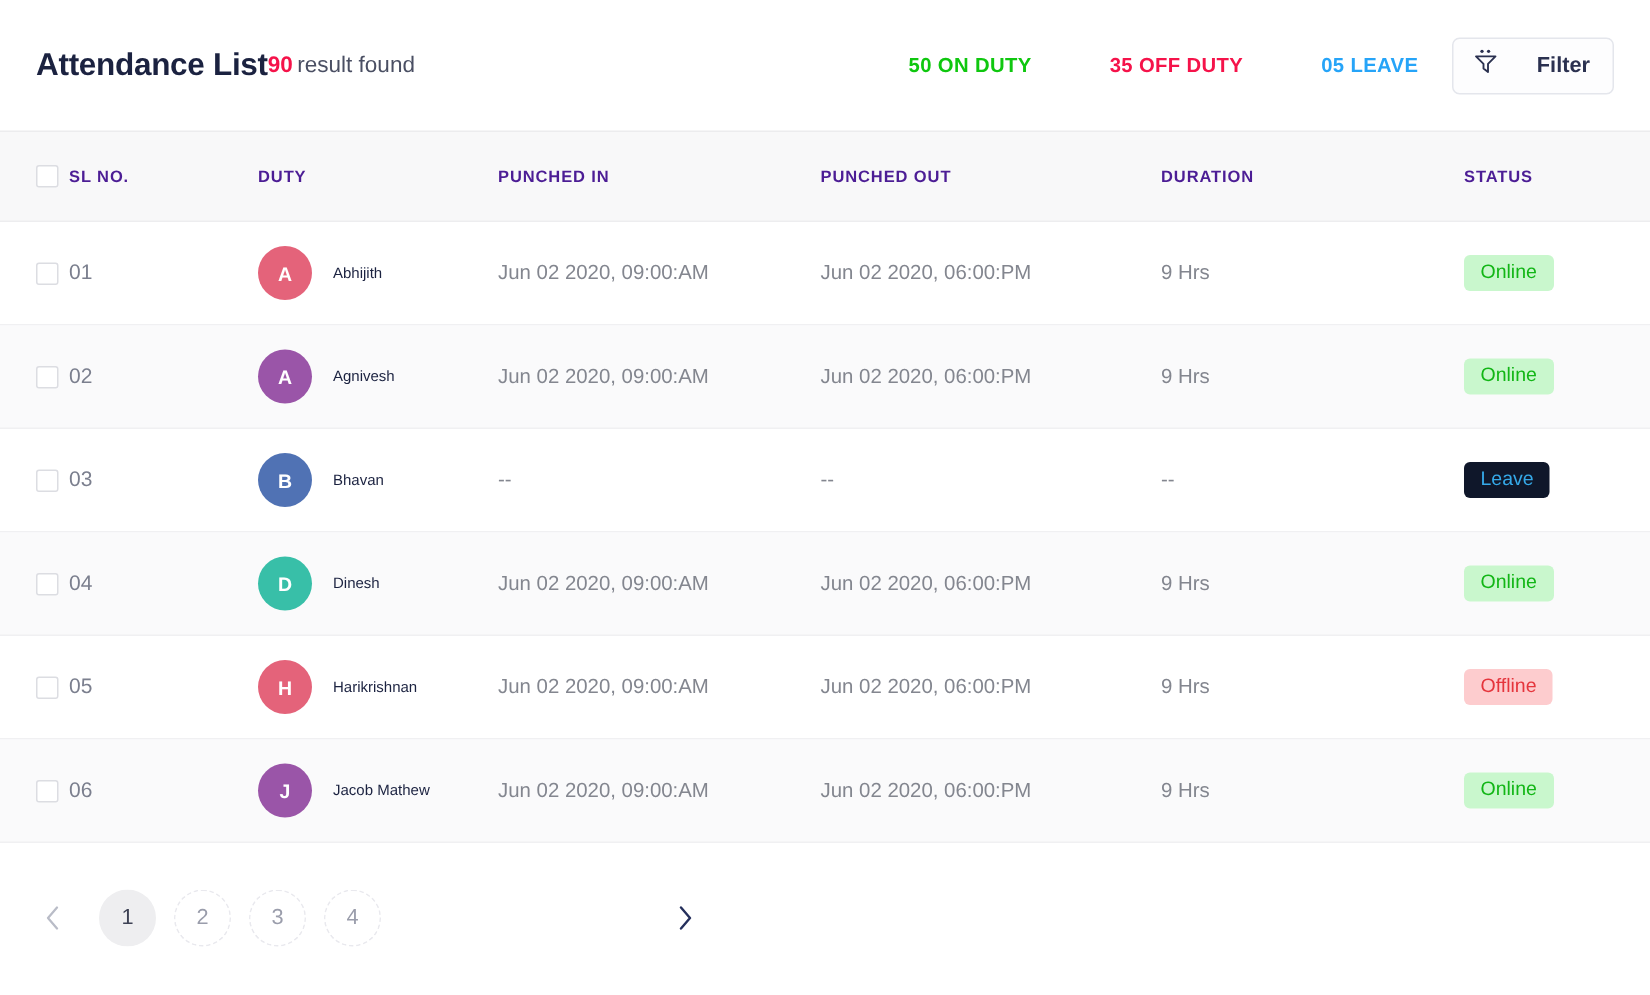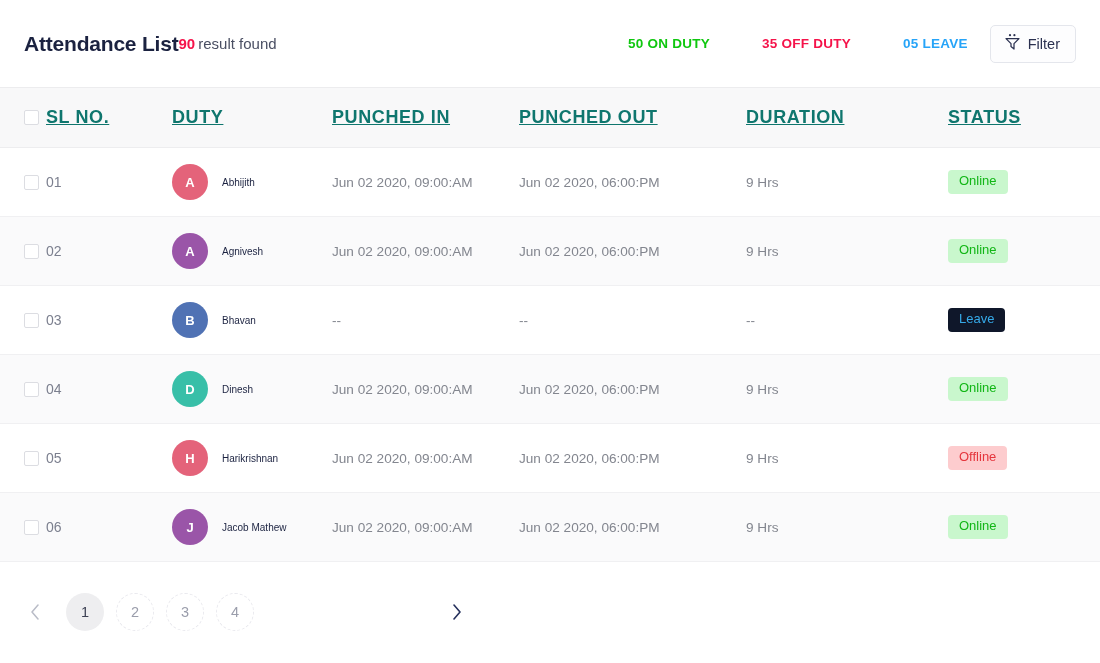--- a/index.html
+++ b/index.html
@@ -58,68 +58,68 @@
     letter-spacing: 0.25px;
     white-space: nowrap;
   }
   .stat-on    { color: #0fc70f; margin-right: 52px; }
   .stat-off   { color: #f5134a; margin-right: 52px; }
   .stat-leave { color: #26a4f8; margin-right: 22px; }
 
   .filter-btn {
     display: inline-flex;
     align-items: center;
-    gap: 7px;
+    gap: 26px;
     height: 38px;
     padding: 0 15px 0 13px;
     background: #fdfdfe;
     border: 1px solid #e4e6ec;
     border-radius: 5px;
     cursor: pointer;
+    font-weight: bold;
   }
   .filter-label {
     font-size: 14.5px;
     color: #2b3150;
   }
   .funnel-icon { display: block; }
 
   
   .table { width: 100%; }
 
   .thead {
     display: flex;
     align-items: center;
     height: 60px;
     background: #f8f8f9;
     border-bottom: 1px solid #ededef;
   }
   .th {
-    font-size: 18px;
-    font-weight: bold;
-    color: #0f766e;
+    font-size: 11px;
+    font-weight: bold;
+    color: #4c1d95;
     letter-spacing: 0.6px;
     white-space: nowrap;
-    text-decoration: underline;
   }
 
   .row {
     display: flex;
     align-items: center;
     height: 69px;
     border-bottom: 1px solid #f0f0f2;
     background: #ffffff;
   }
   .row.alt { background: #fafafb; }
 
   
   .c-check  { width: 46px;  padding-left: 24px; flex: 0 0 46px; }
   .c-sl     { width: 126px; flex: 0 0 126px; }
   .c-name   { width: 160px; flex: 0 0 160px; display: flex; align-items: center; }
   .c-in     { width: 187px; flex: 0 0 187px; }
-  .c-out    { width: 227px; flex: 0 0 227px; }
+  .c-out    { width: 227px; flex: 0 0 227px; margin-left: 28px; }
   .c-dur    { width: 202px; flex: 0 0 202px; }
   .c-status { flex: 1 1 auto; }
 
   .checkbox {
     width: 15px;
     height: 15px;
     border: 1px solid #dcdde2;
     border-radius: 2px;
     background: #ffffff;
     display: block;

